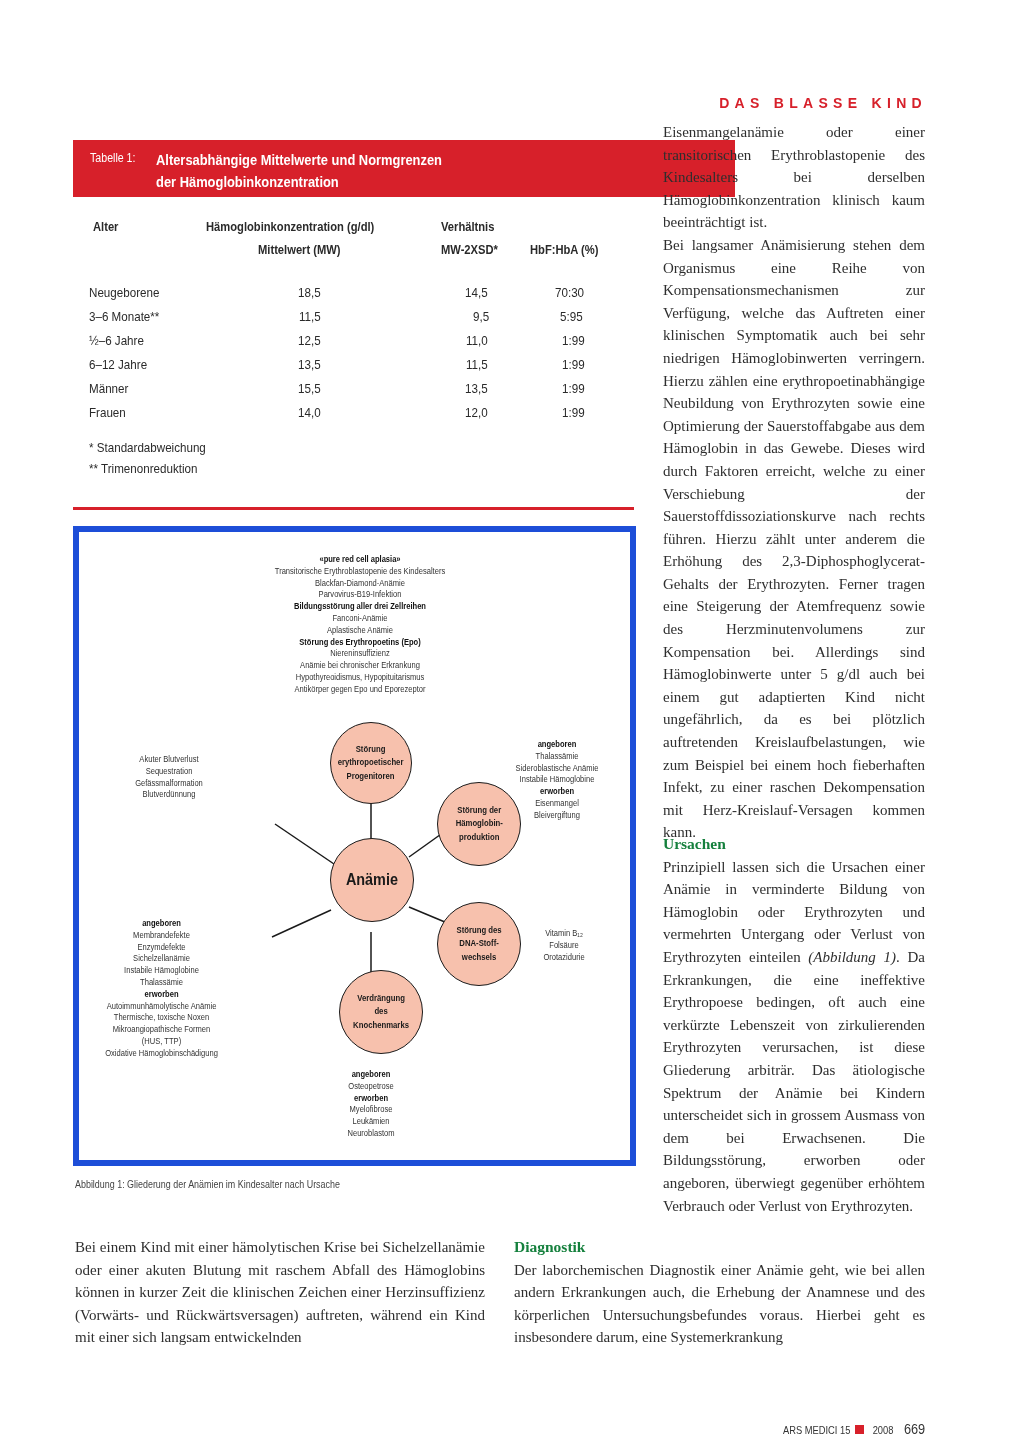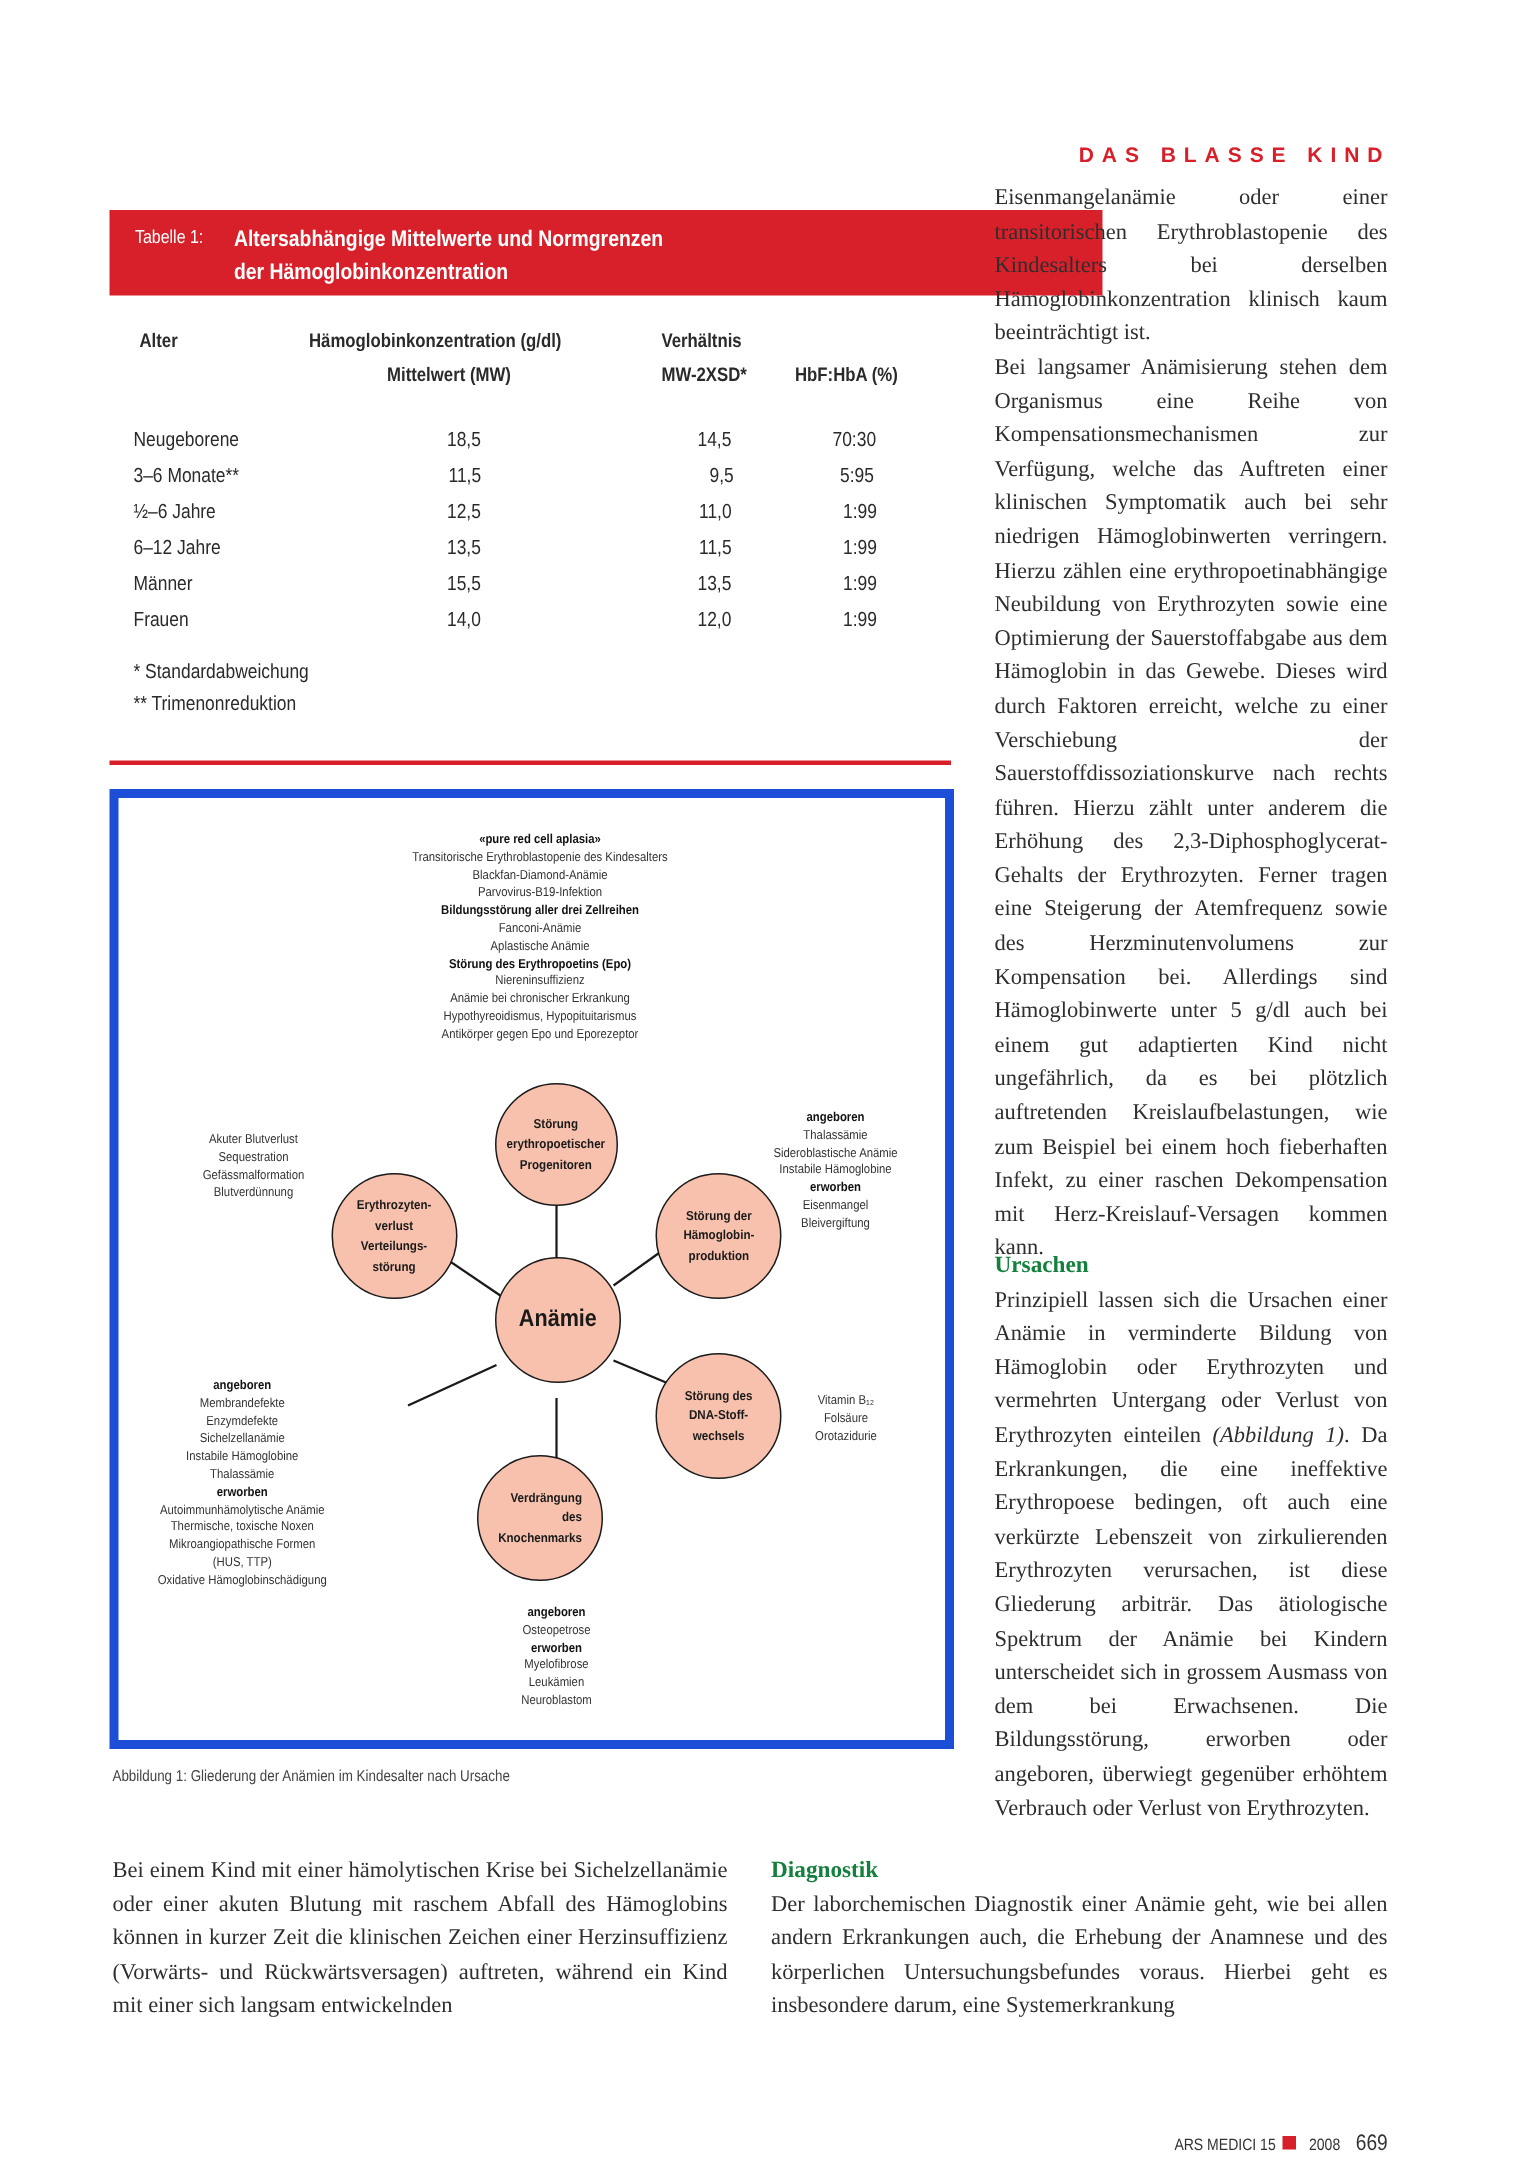--- a/index.html
+++ b/index.html
@@ -182,46 +182,38 @@
     <div>Neuroblastom</div>
   </div>
 
   <div class="node" id="node-top" style="left:251px; top:190px; width:82px; height:82px;">
     <div>
       <span>Störung</span>
       <span>erythropoetischer</span>
       <span>Progenitoren</span>
     </div>
   </div>
-  <div class="node" style="left:142px; top:250px; width:84px; height:84px;">
-    <div>
-      <span>Erythrozyten-</span>
-      <span>verlust</span>
-      <span>Verteilungs-</span>
-      <span>störung</span>
-    </div>
-  </div>
   <div class="node" style="left:358px; top:250px; width:84px; height:84px;">
     <div>
       <span>Störung der</span>
       <span>Hämoglobin-</span>
       <span>produktion</span>
     </div>
   </div>
   <div class="node" id="node-center" style="left:251px; top:306px; width:84px; height:84px;">
     <span>Anämie</span>
   </div>
   <div class="node" style="left:358px; top:370px; width:84px; height:84px;">
     <div>
       <span>Störung des</span>
       <span>DNA-Stoff-</span>
       <span>wechsels</span>
     </div>
   </div>
-  <div class="node" style="left:239px; top:438px; width:84px; height:84px;text-align:right;">
+  <div class="node" style="left:260px; top:438px; width:84px; height:84px;">
     <div>
       <span>Verdrängung</span>
       <span>des</span>
       <span>Knochenmarks</span>
     </div>
   </div>
 </div>
 <div id="fig-caption">Abbildung 1: Gliederung der Anämien im Kindesalter nach Ursache</div>
 
 <div class="col-right" style="top:121px;">

